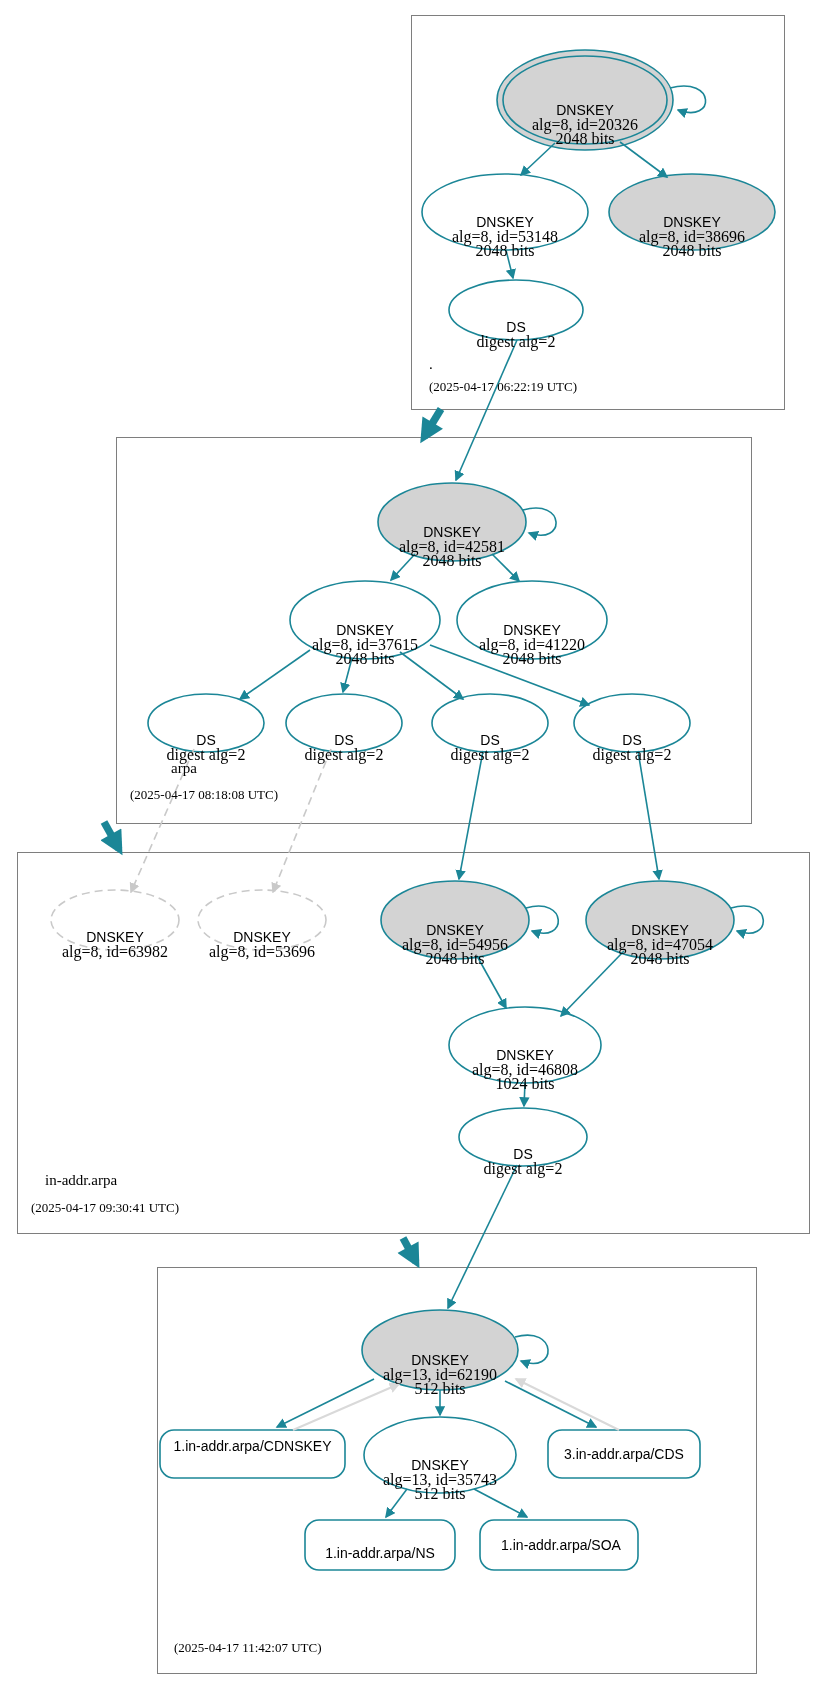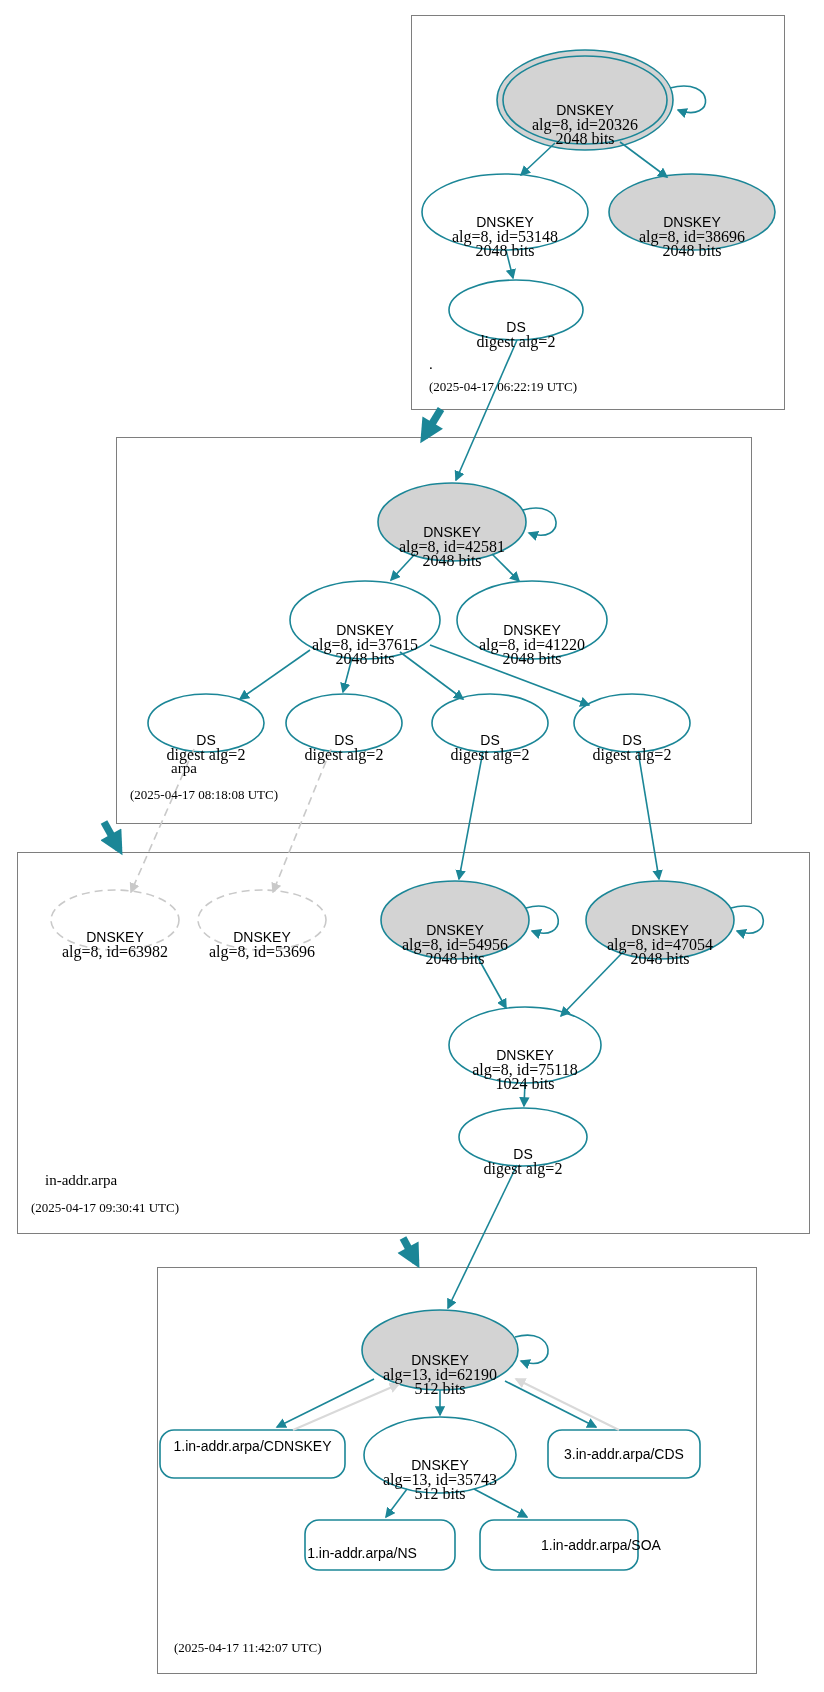--- a/index.html
+++ b/index.html
@@ -182,21 +182,21 @@
     <span class="d">alg=8, id=54956</span>
     <span class="d">2048 bits</span>
   </div>
   <div class="node" style="left:586px;top:881px;width:148px;height:78px;">
     <span class="t">DNSKEY</span>
     <span class="d">alg=8, id=47054</span>
     <span class="d">2048 bits</span>
   </div>
   <div class="node" style="left:449px;top:1007px;width:152px;height:76px;">
     <span class="t">DNSKEY</span>
-    <span class="d">alg=8, id=75118</span>
+    <span class="d">alg=8, id=46808</span>
     <span class="d">1024 bits</span>
   </div>
   <div class="node" style="left:459px;top:1108px;width:128px;height:58px;">
     <span class="t">DS</span>
     <span class="d">digest alg=2</span>
   </div>
 
   <div class="node" style="left:362px;top:1310px;width:156px;height:80px;">
     <span class="t">DNSKEY</span>
     <span class="d">alg=13, id=62190</span>
@@ -206,24 +206,24 @@
     <span class="t">DNSKEY</span>
     <span class="d">alg=13, id=35743</span>
     <span class="d">512 bits</span>
   </div>
   <div class="rnode" style="left:160px;top:1430px;width:185px;height:32px;">
     <span>1.in-addr.arpa/CDNSKEY</span>
   </div>
   <div class="rnode" style="left:548px;top:1430px;width:152px;height:48px;">
     <span>3.in-addr.arpa/CDS</span>
   </div>
-  <div class="rnode" style="left:287px;top:1520px;width:150px;height:66px;">
+  <div class="rnode" style="left:305px;top:1520px;width:150px;height:66px;">
     <span>1.in-addr.arpa/NS</span>
   </div>
-  <div class="rnode" style="left:480px;top:1520px;width:162px;height:50px;padding-left:40px;">
+  <div class="rnode" style="left:480px;top:1520px;width:162px;height:50px;">
     <span>1.in-addr.arpa/SOA</span>
   </div>
 
   <div class="zlabel" style="left:429px;top:356px;">.</div>
   <div class="zts" style="left:429px;top:379px;">(2025-04-17 06:22:19 UTC)</div>
 
   <div class="zlabel" style="left:130px;top:760px;margin-left:41px;">arpa</div>
   <div class="zts" style="left:130px;top:787px;">(2025-04-17 08:18:08 UTC)</div>
 
   <div class="zlabel" style="left:45px;top:1172px;">in-addr.arpa</div>

